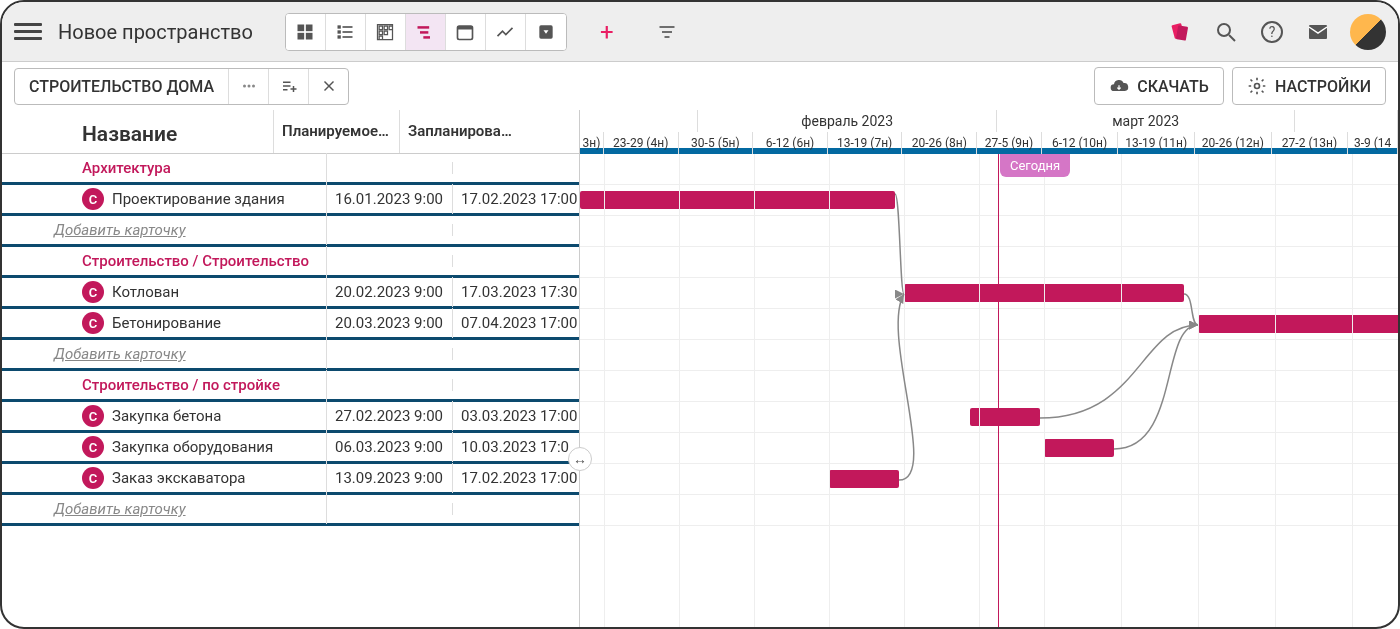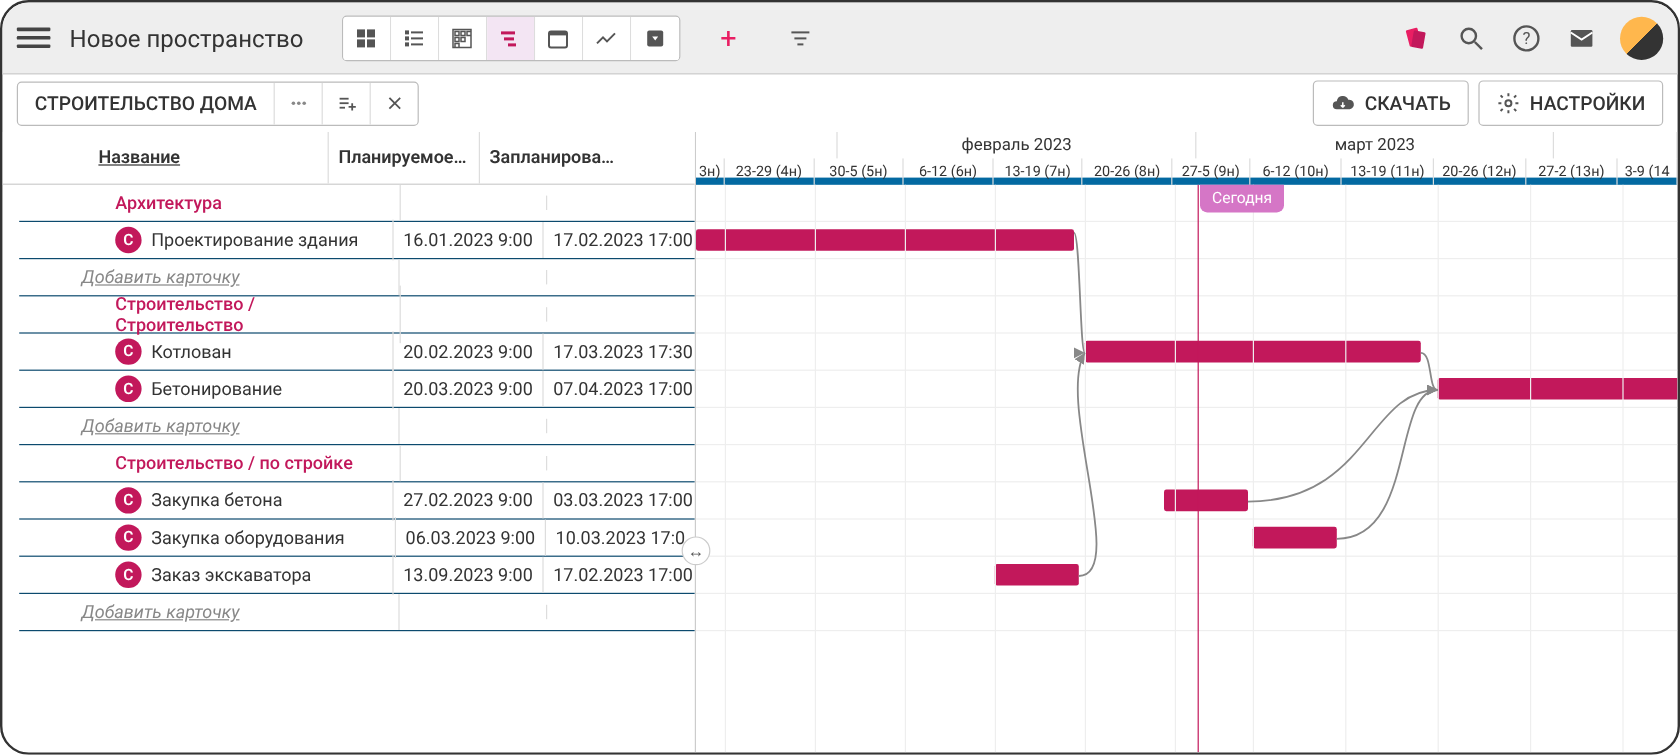--- a/index.html
+++ b/index.html
@@ -35,33 +35,33 @@
 .action-btn { display: flex; align-items: center; gap: 8px; padding: 8px 14px; border: 1px solid #bbb; border-radius: 4px; font-size: 16px; font-weight: 500; cursor: pointer; background: #fff; }
 .action-btn svg { width: 20px; height: 20px; fill: #555; }
 
 
 .gantt { flex: 1; display: flex; overflow: hidden; position: relative; }
 .left-pane { width: 578px; border-right: 1px solid #ccc; overflow: hidden; }
 .right-pane { flex: 1; overflow: hidden; position: relative; }
 
 
 .table-header { height: 44px; display: flex; border-bottom: 1px solid #ccc; background: #fff; }
-.col-name { width: 272px; padding: 12px 10px 12px 80px; font-weight: 600; font-size: 15px; border-right: 1px solid #ddd; text-decoration: underline; }
+.col-name { width: 272px; padding: 12px 10px 12px 80px; font-weight: 600; font-size: 21px; border-right: 1px solid #ddd; }
 .col-start { width: 126px; padding: 12px 8px; font-weight: 600; font-size: 15px; border-right: 1px solid #ddd; white-space: nowrap; overflow: hidden; text-overflow: ellipsis; }
 .col-end { width: 126px; padding: 12px 8px; font-weight: 600; font-size: 15px; white-space: nowrap; overflow: hidden; text-overflow: ellipsis; }
 
 
 .timeline-header { height: 44px; border-bottom: 6px solid #0369a1; display: flex; flex-direction: column; }
 .months { height: 22px; display: flex; }
 .month { border-right: 1px solid #ddd; text-align: center; font-size: 14px; line-height: 22px; }
 .weeks { height: 22px; display: flex; }
 .week { border-right: 1px solid #ddd; text-align: center; font-size: 12px; line-height: 22px; white-space: nowrap; overflow: hidden; }
 
 
-.row { height: 31px; display: flex; align-items: center; border-bottom: 1px solid #0c4a6e; margin-left: 14px; }
+.row { height: 31px; display: flex; align-items: center; border-bottom: 3px solid #0c4a6e; }
 .row.group { }
 .row.group .name-cell { color: #c2185b; font-weight: 500; padding-left: 80px; }
 .row.task .name-cell { padding-left: 80px; display: flex; align-items: center; gap: 8px; }
 .row.add .name-cell { padding-left: 52px; color: #888; font-style: italic; text-decoration: underline; cursor: pointer; }
 .name-cell { width: 325px; padding: 6px 10px; border-right: 1px solid #ddd; font-size: 15px; }
 .date-cell { width: 126px; padding: 6px 8px; border-right: 1px solid #ddd; font-size: 15px; white-space: nowrap; }
 .date-cell:last-child { border-right: none; }
 .badge { width: 22px; height: 22px; border-radius: 50%; background: #c2185b; color: #fff; display: flex; align-items: center; justify-content: center; font-size: 13px; font-weight: 600; flex-shrink: 0; }
 
 

